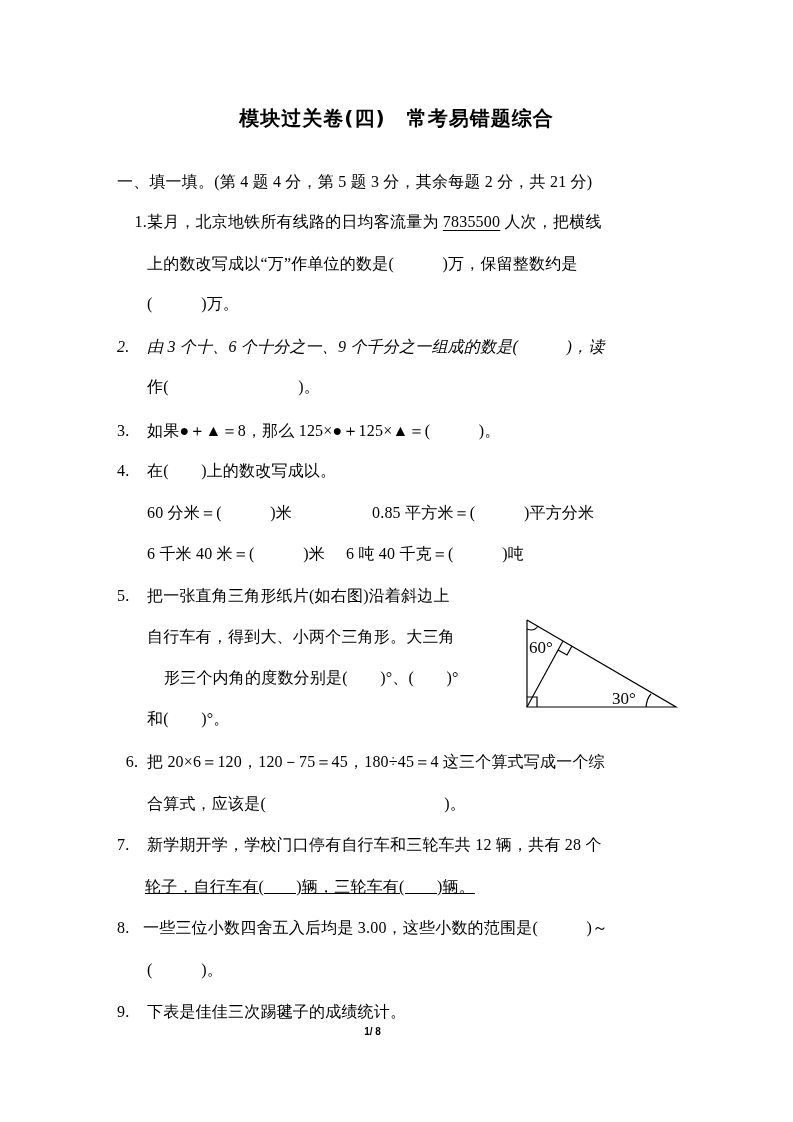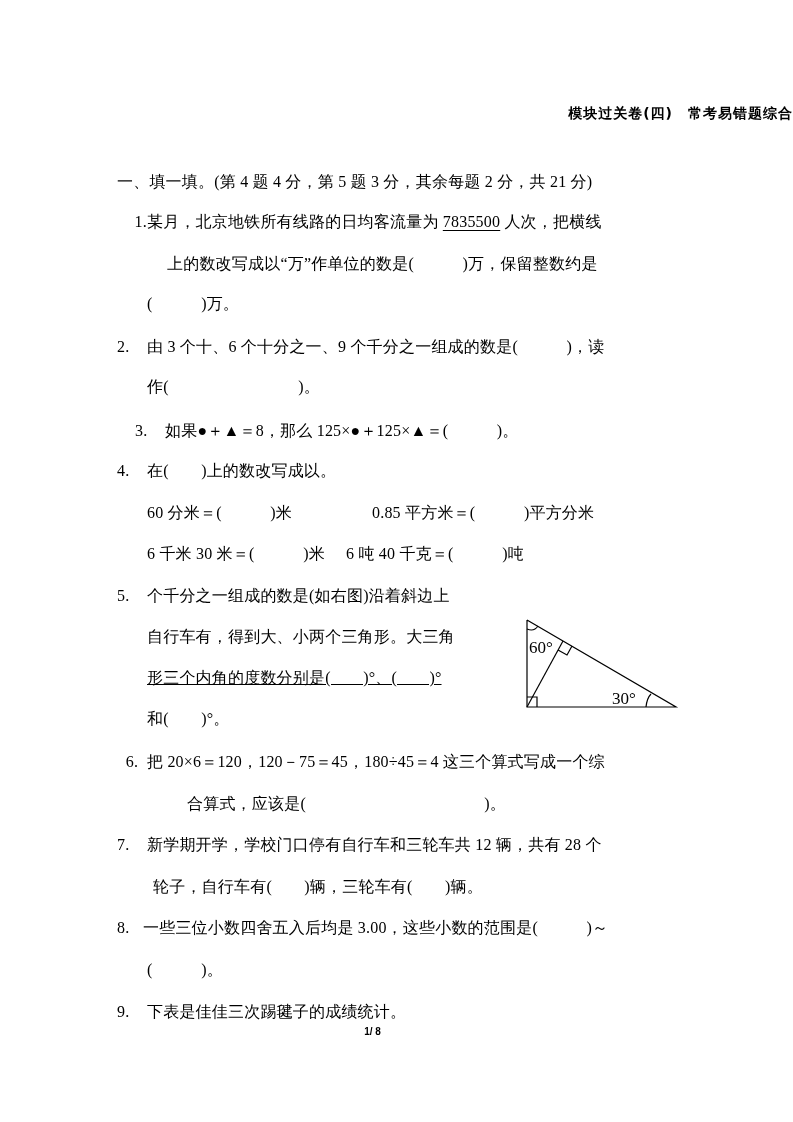--- a/index.html
+++ b/index.html
@@ -1,51 +1,51 @@
 <!DOCTYPE html>
 <html><head>
 <meta charset="utf-8">
 <style>
   html, body { margin: 0; padding: 0; background: #ffffff; }
   body { width: 793px; height: 1122px; position: relative; overflow: hidden;
          font-family: "Liberation Serif", "DejaVu Serif", serif; color: #000; }
   .line { position: absolute; left: 0; white-space: pre; font-size: 16px; line-height: 24px; letter-spacing: 0.2px; }
-  .title { position: absolute; top: 105px; left: 0; width: 793px; text-align: right;
-           font-family: "DejaVu Sans", sans-serif; font-weight: bold; font-size: 14px; letter-spacing: 1px; }
+  .title { position: absolute; top: 105px; left: 0; width: 793px; text-align: center;
+           font-family: "DejaVu Sans", sans-serif; font-weight: bold; font-size: 20px; letter-spacing: 1px; }
   .num { display: inline-block; width: 30px; }
   .ul { text-decoration: underline; text-underline-offset: 3px; }
   .footer { position: absolute; top: 1026px; left: 0; width: 745px; text-align: center;
             font-family: "Liberation Sans", sans-serif; font-weight: bold; font-size: 10px; }
   .fig { position: absolute; left: 520px; top: 612px; }
 </style>
 </head>
 <body>
 
 <div class="title">模块过关卷(四)　常考易错题综合</div>
 
 <div class="line" style="top:170px; left:117px;">一、填一填。(第 4 题 4 分，第 5 题 3 分，其余每题 2 分，共 21 分)</div>
 
 <div class="line" style="top:210px; left:117px;text-align:right;"><span class="num">1.</span><span>某月，北京地铁所有线路的日均客流量为 </span><span class="ul">7835500</span><span> 人次，把横线</span></div>
-<div class="line" style="top:252px; left:147px;margin-left:20px;">上的数改写成以“万”作单位的数是(　　　)万，保留整数约是</div>
+<div class="line" style="top:252px; left:147px;">上的数改写成以“万”作单位的数是(　　　)万，保留整数约是</div>
 <div class="line" style="top:292px; left:147px;">(　　　)万。</div>
 
-<div class="line" style="top:335px; left:117px;"><span class="num">2.</span><span>由 3 个十、6 个十分之一、9 个千分之一组成的数是(　　　)，读</span></div>
+<div class="line" style="top:335px; left:117px;font-style:italic;"><span class="num">2.</span><span>由 3 个十、6 个十分之一、9 个千分之一组成的数是(　　　)，读</span></div>
 <div class="line" style="top:375px; left:147px;">作(　　　　　　　　)。</div>
 
-<div class="line" style="top:419px; left:117px;margin-left:18px;"><span class="num">3.</span><span>如果●＋▲＝8，那么 125×●＋125×▲＝(　　　)。</span></div>
+<div class="line" style="top:419px; left:117px;"><span class="num">3.</span><span>如果●＋▲＝8，那么 125×●＋125×▲＝(　　　)。</span></div>
 
 <div class="line" style="top:459px; left:117px;"><span class="num">4.</span><span>在(　　)上的数改写成以。</span></div>
 <div class="line" style="top:501px; left:147px;">60 分米＝(　　　)米</div>
 <div class="line" style="top:501px; left:372px;">0.85 平方米＝(　　　)平方分米</div>
-<div class="line" style="top:542px; left:147px;">6 千米 30 米＝(　　　)米</div>
+<div class="line" style="top:542px; left:147px;">6 千米 40 米＝(　　　)米</div>
 <div class="line" style="top:542px; left:346px;">6 吨 40 千克＝(　　　)吨</div>
 
-<div class="line" style="top:584px; left:117px;"><span class="num">5.</span><span>个千分之一组成的数是(如右图)沿着斜边上</span></div>
+<div class="line" style="top:584px; left:117px;"><span class="num">5.</span><span>把一张直角三角形纸片(如右图)沿着斜边上</span></div>
 <div class="line" style="top:625px; left:147px;">自行车有，得到大、小两个三角形。大三角</div>
-<div class="line" style="top:666px; left:147px;text-decoration:underline;">形三个内角的度数分别是(　　)°、(　　)°</div>
+<div class="line" style="top:666px; left:164px;">形三个内角的度数分别是(　　)°、(　　)°</div>
 <div class="line" style="top:707px; left:147px;">和(　　)°。</div>
 
 <div class="fig">
   <svg width="165" height="100" viewBox="0 0 165 100">
     <g stroke="#000" stroke-width="1.2" fill="none">
       <polyline points="7,8 7,95 156,95 7,8"></polyline>
       <line x1="7" y1="95" x2="43" y2="29"></line>
 
       <polyline points="7,85 17,85 17,95"></polyline>
 
@@ -54,23 +54,23 @@
       <path d="M7,17 Q14,20 18,14"></path>
 
       <path d="M126,95 Q127,86 131,82"></path>
     </g>
     <text x="9" y="41" font-family="Liberation Serif, serif" font-size="17">60°</text>
     <text x="92" y="92" font-family="Liberation Serif, serif" font-size="17">30°</text>
   </svg>
 </div>
 
 <div class="line" style="top:750px; left:117px;text-align:center;"><span class="num">6.</span><span>把 20×6＝120，120－75＝45，180÷45＝4 这三个算式写成一个综</span></div>
-<div class="line" style="top:792px; left:147px;margin-left:40px;">合算式，应该是(　　　　　　　　　　　)。</div>
+<div class="line" style="top:792px; left:147px;">合算式，应该是(　　　　　　　　　　　)。</div>
 
 <div class="line" style="top:833px; left:117px;"><span class="num">7.</span><span>新学期开学，学校门口停有自行车和三轮车共 12 辆，共有 28 个</span></div>
-<div class="line" style="top:875px; left:153px;">轮子，自行车有(　　)辆，三轮车有(　　)辆。</div>
+<div class="line" style="top:875px; left:145px;text-decoration:underline;">轮子，自行车有(　　)辆，三轮车有(　　)辆。</div>
 
 <div class="line" style="top:916px; left:117px;"><span class="num" style="width:26px">8.</span><span>一些三位小数四舍五入后均是 3.00，这些小数的范围是(　　　)～</span></div>
 <div class="line" style="top:958px; left:147px;">(　　　)。</div>
 
 <div class="line" style="top:1000px; left:117px;"><span class="num">9.</span><span>下表是佳佳三次踢毽子的成绩统计。</span></div>
 
 <div class="footer">1/ 8</div>
 
 </body></html>

